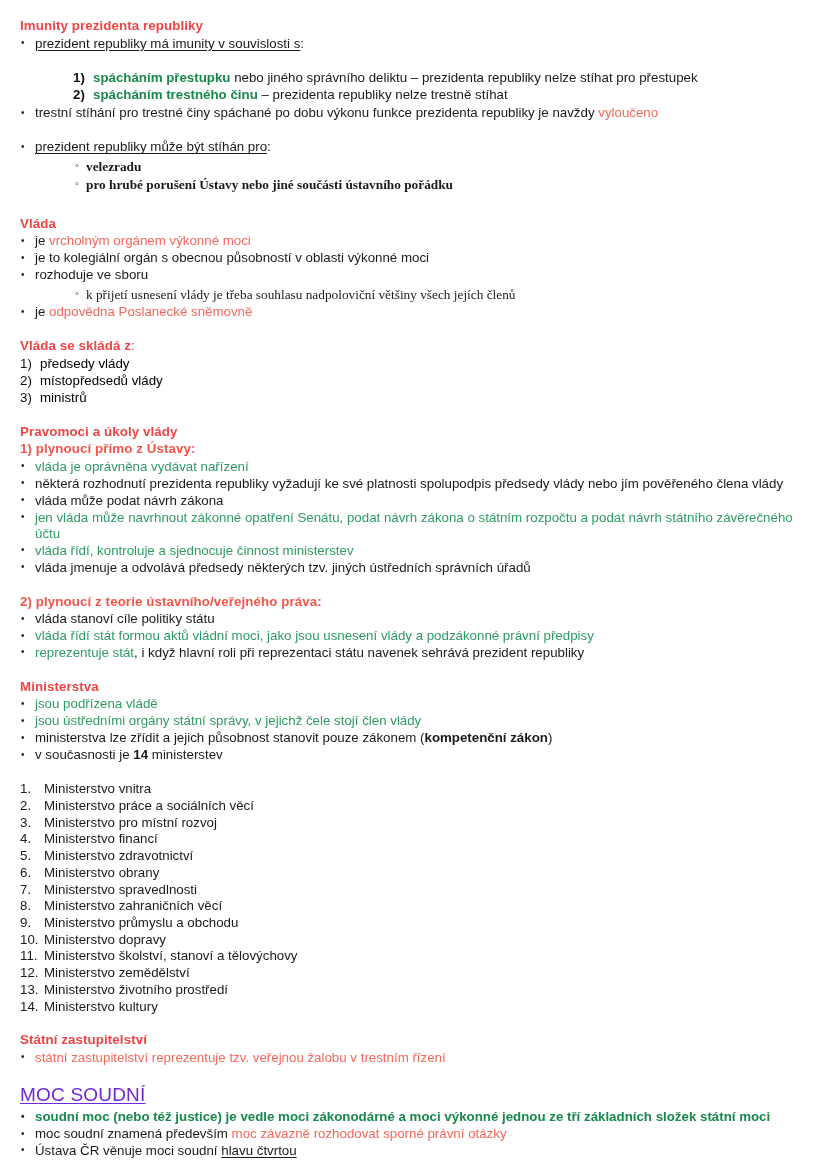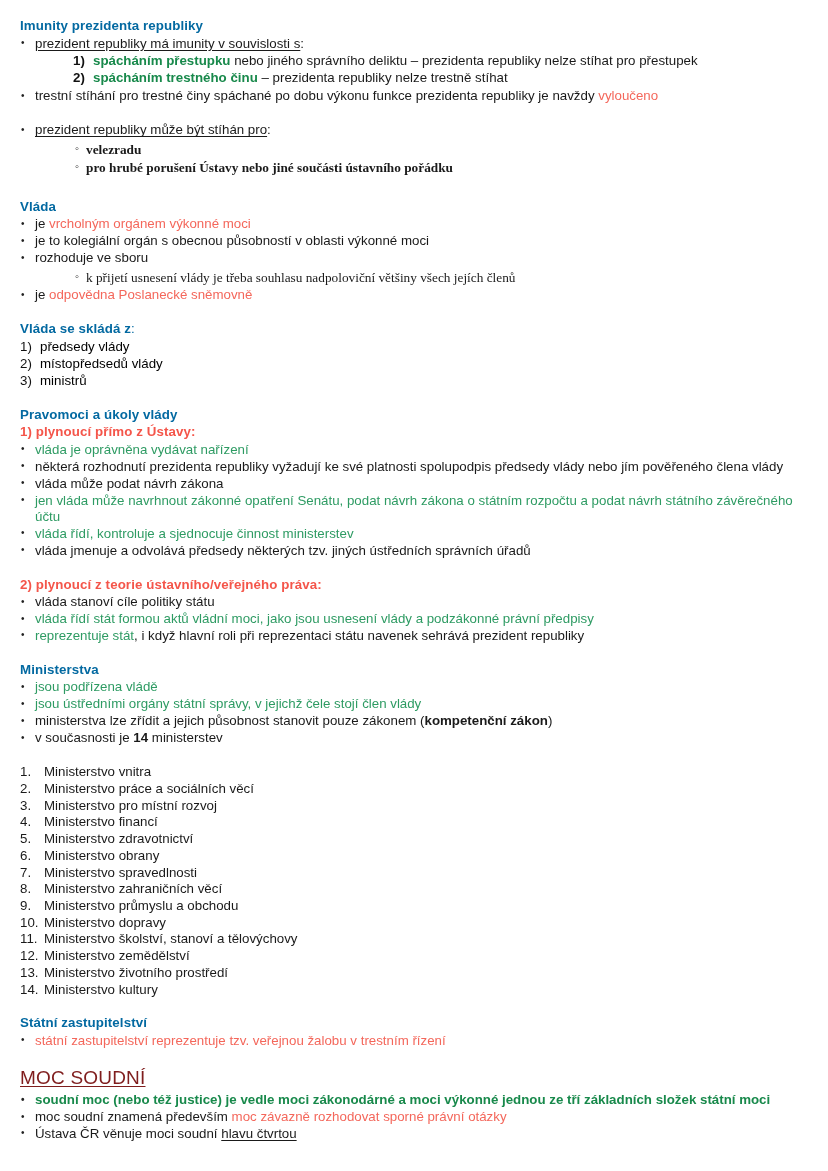--- a/index.html
+++ b/index.html
@@ -22,28 +22,28 @@
     width: 828px;
     min-height: 1171px;
     padding: 18px 20px 20px 20px;
     box-sizing: border-box;
   }
 
   
   .h-sec {
     font-weight: bold;
     font-size: 13.3px;
-    color: #0369a1;
+    color: #ef4444;
     margin: 0 0 2px 0;
     letter-spacing: 0.1px;
   }
   .h-big {
     font-size: 19px;
     font-weight: normal;
-    color: #7f1d1d;
+    color: #6d28d9;
     text-decoration: underline;
     text-underline-offset: 2px;
     margin: 0 0 3px 0;
     letter-spacing: 0.2px;
   }
 
   ul.lvl1 {
     list-style: none;
     margin: 0;
     padding: 0;
@@ -80,21 +80,21 @@
     content: "\25E6";
     position: absolute;
     left: 0;
     top: 0;
     font-size: 11px;
     color: #222;
   }
 
   ol.numparen {
     list-style: none;
-    margin: 1px 0 0 0;
+    margin: 18px 0 0 0;
     padding: 0 0 0 38px;
     counter-reset: npc;
   }
   ol.numparen > li {
     position: relative;
     padding-left: 20px;
     margin: 0 0 2px 0;
     counter-increment: npc;
     line-height: 1.2;
   }

